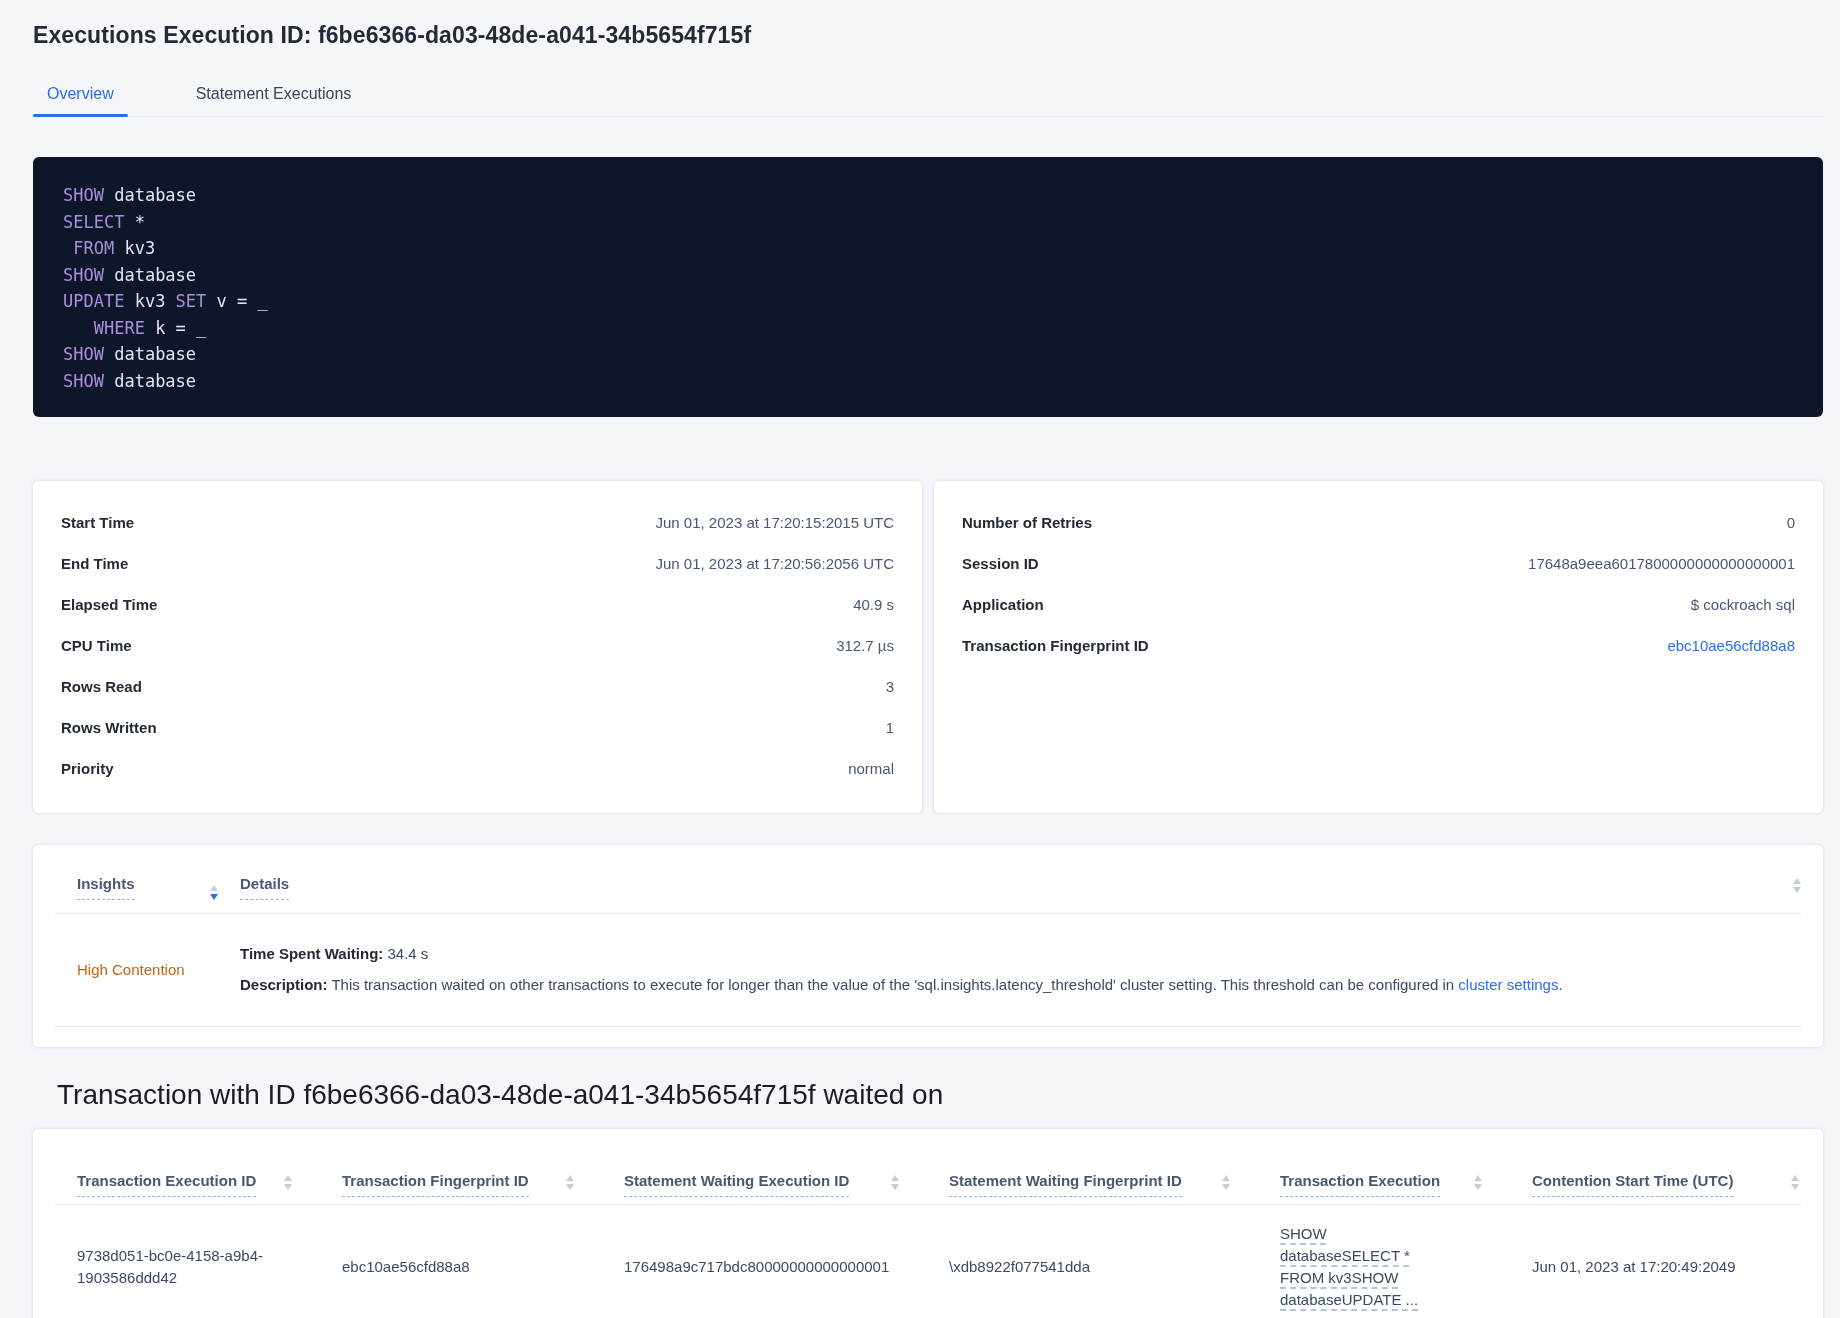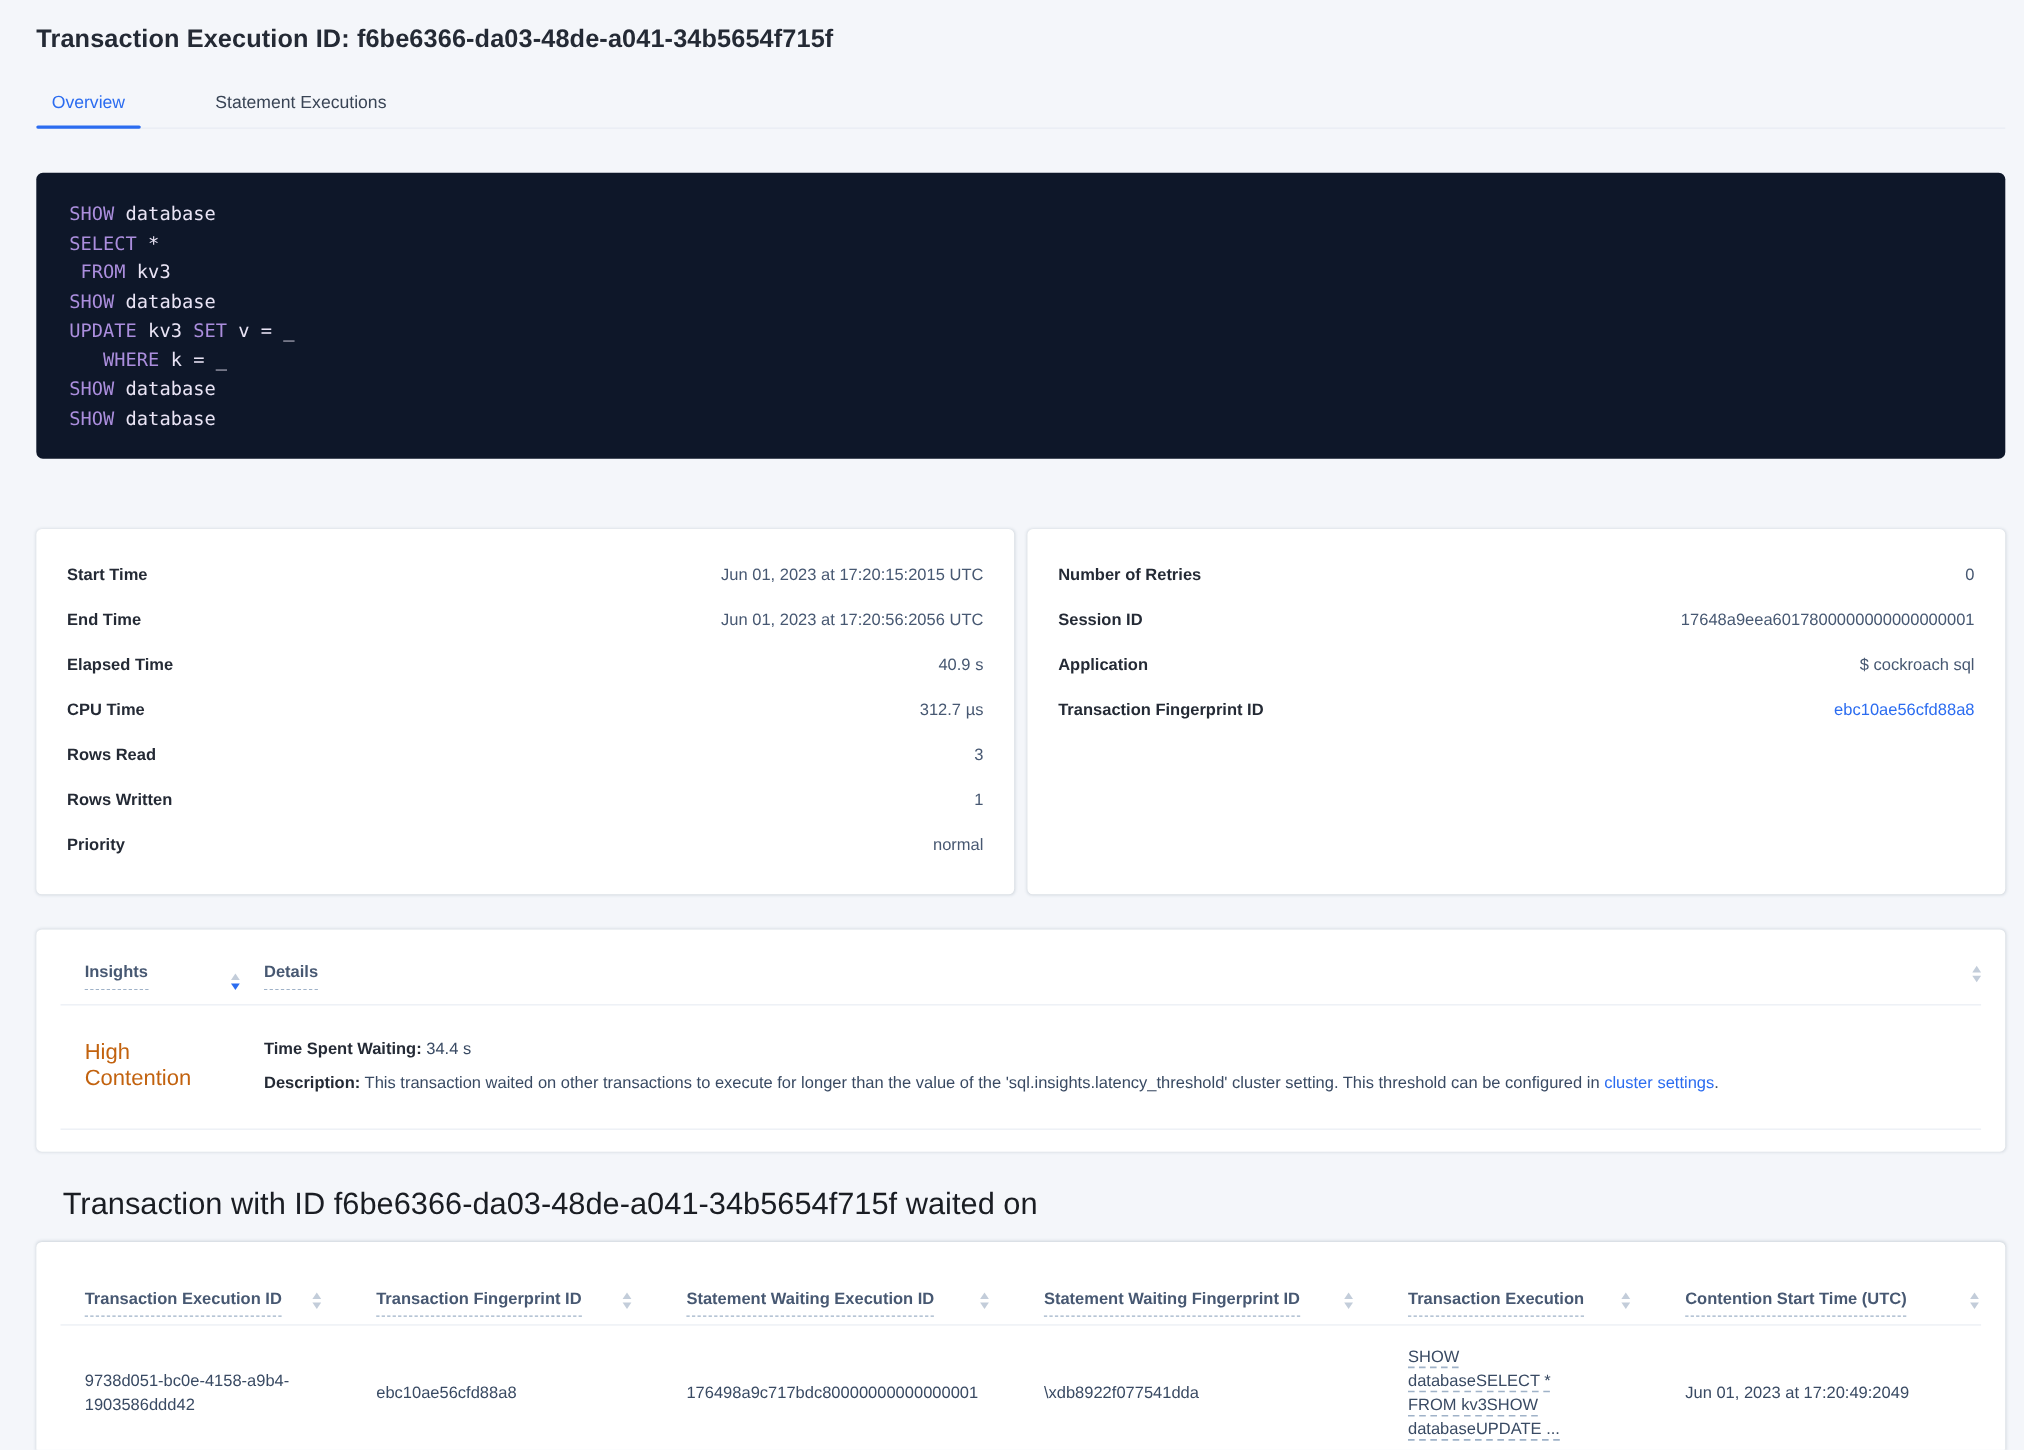--- a/index.html
+++ b/index.html
@@ -65,21 +65,21 @@
   .col-label {
     font-size:15px; font-weight:700; color:#475872; display:inline-block;
     border-bottom:1px dashed #9fb2c8; padding-bottom:7px; white-space:nowrap; cursor:pointer;
   }
   .sort { display:inline-flex; flex-direction:column; gap:3px; margin-top:3px; cursor:pointer; }
   .tri-up { width:0; height:0; border-left:4.5px solid transparent; border-right:4.5px solid transparent; border-bottom:6px solid #c3cdda; }
   .tri-down { width:0; height:0; border-left:4.5px solid transparent; border-right:4.5px solid transparent; border-top:6px solid #c3cdda; }
   .tri-down.blue { border-top-color:#2b6cf0; }
   .hr { height:1px; background:#e7ecf2; }
   .ins-row { display:flex; align-items:center; padding:24px 0 26px 0; }
-  .insight-badge { width:163px; padding-left:22px; font-size:20px; color:#c2620e; }
+  .insight-badge { width:163px; padding-left:22px; font-size:15px; color:#c2620e; }
   .ins-details { flex:1; padding-left:22px; font-size:15px; color:#394a63; line-height:31px; }
   .b { font-weight:700; color:#242a35; }
   .ins-card-bottom { height:20px; }
 
   
   .section-title { margin-top:32px; font-size:28px; font-weight:400; color:#1a1d23;margin-left:24px; }
 
   .wait-card {
     background:#fff; border-radius:5px; margin-top:18px;
     box-shadow:0 0 3px rgba(67,90,111,.22);
@@ -97,21 +97,21 @@
   .wc5 .cell { max-width:170px; }
   .cell.dashed-link {
     text-decoration:underline dashed #9fb2c8; text-underline-offset:5px; cursor:pointer;
   }
 </style>
 </head>
 <body>
 
 <div class="container">
 
-  <h1 class="page-title">Transaction Execution ID: f6be6366-da03-48de-a041-34b5654f715f</h1>
+  <h1 class="page-title">Executions Execution ID: f6be6366-da03-48de-a041-34b5654f715f</h1>
 
   <div class="tabs">
     <div class="tab active">Overview</div>
     <div class="tab">Statement Executions</div>
   </div>
 
   <div class="sql-box">
     <div class="code-line"><span class="kw">SHOW</span><span class="pl"> database</span></div>
     <div class="code-line"><span class="kw">SELECT</span><span class="pl"> *</span></div>
     <div class="code-line"><span class="kw"> FROM</span><span class="pl"> kv3</span></div>

